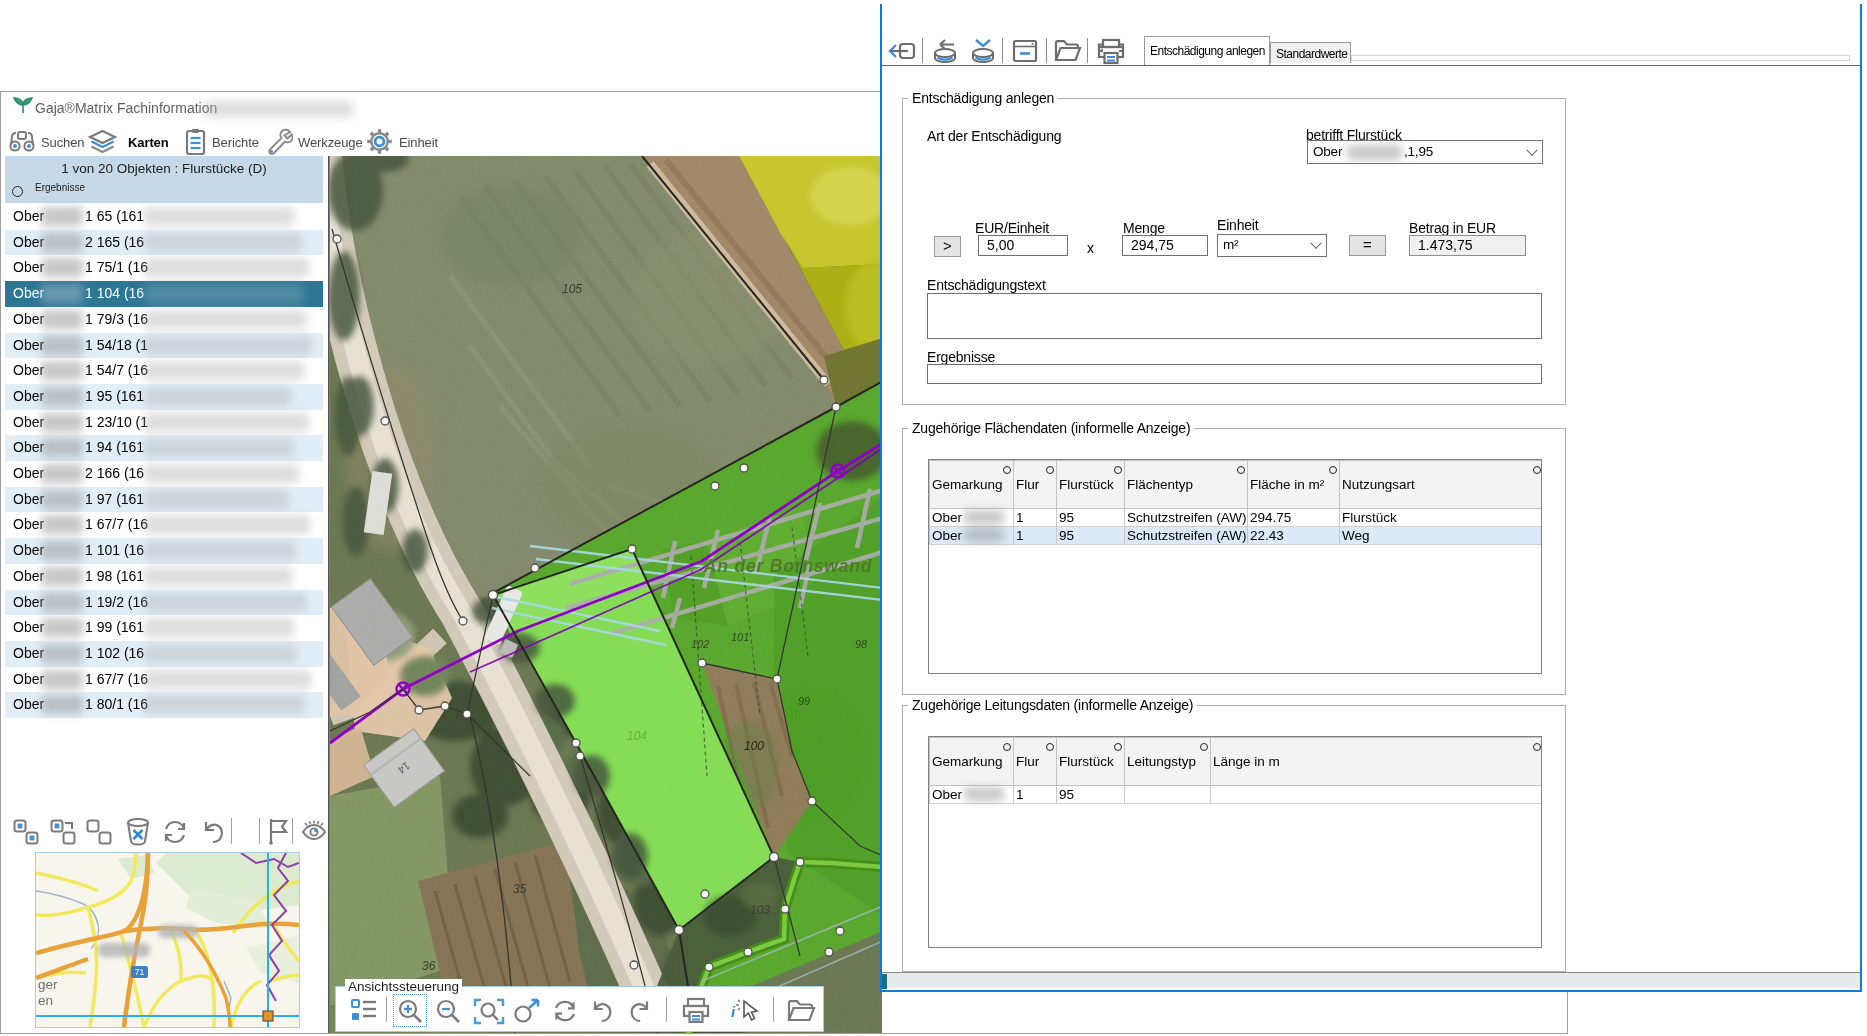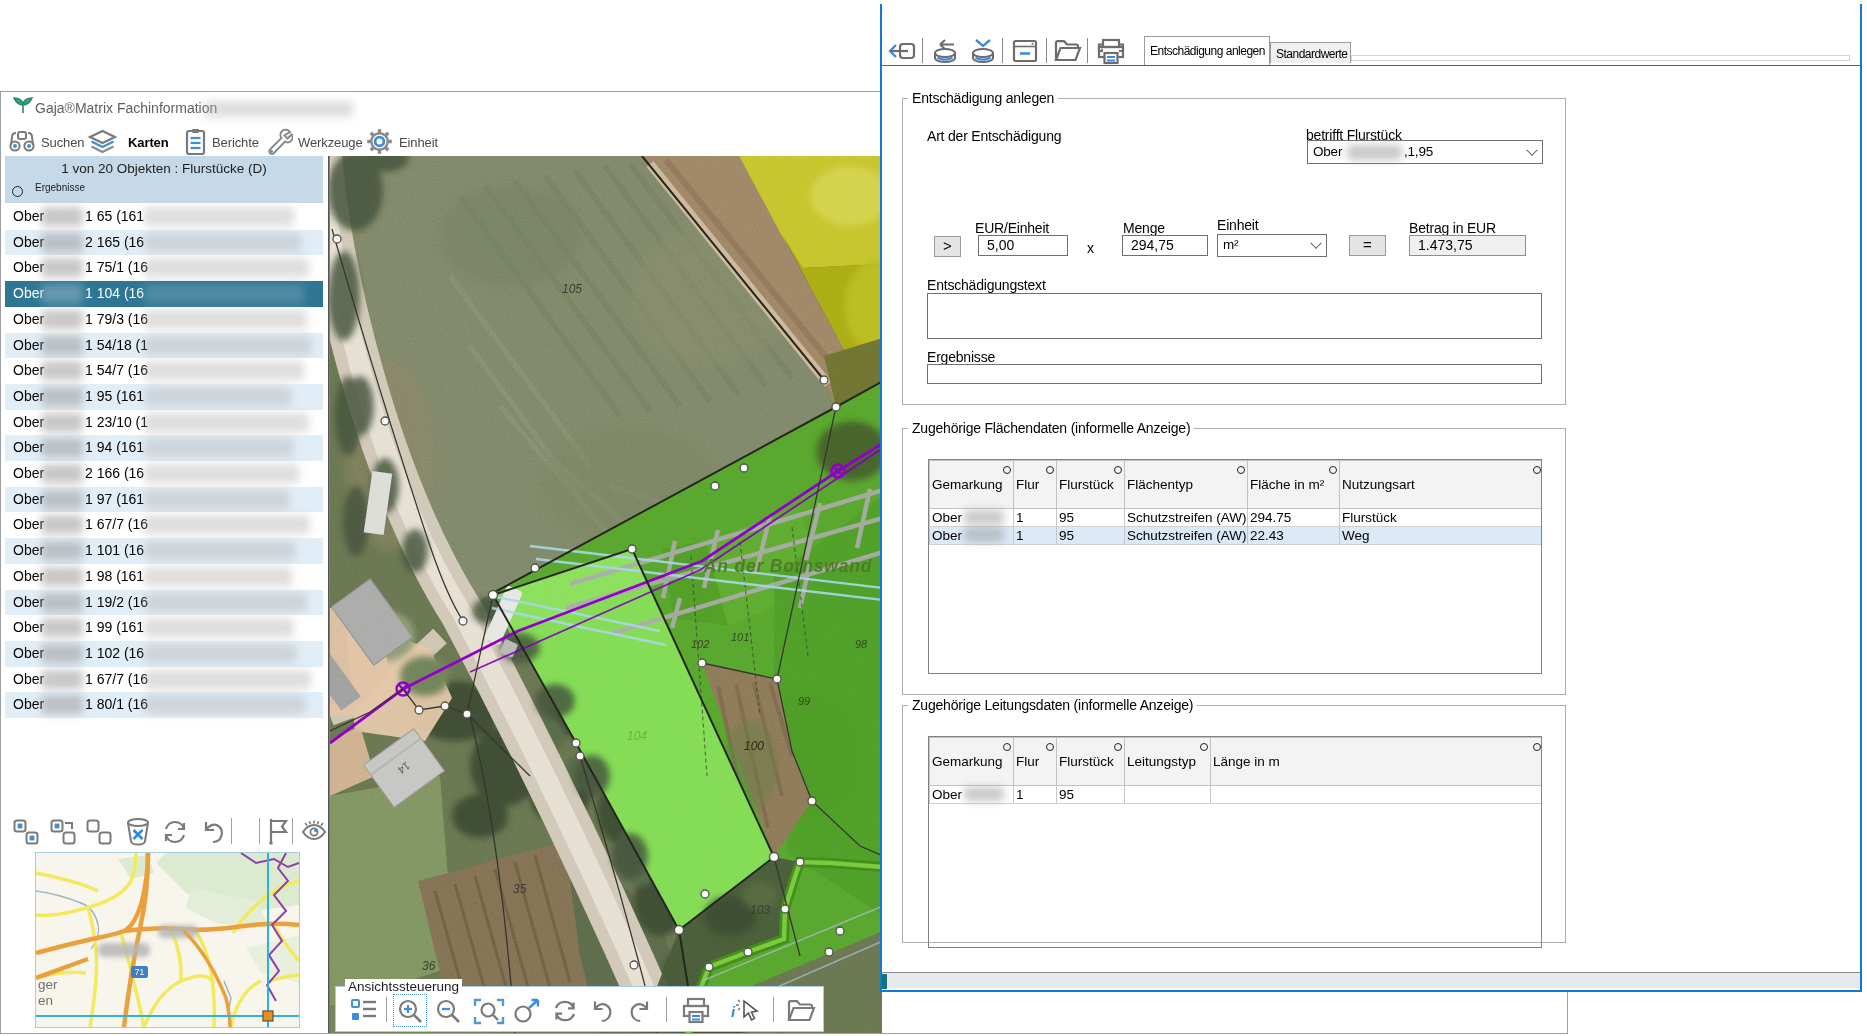--- a/index.html
+++ b/index.html
@@ -752,21 +752,21 @@
                 <td>95</td>
                 <td>Schutzstreifen (AW)</td>
                 <td>22.43</td>
                 <td>Weg</td>
               </tr>
         </tbody>
           </table>
       </div>
     </div>
 
-    <div class="gb" style="left:20px;top:639px;width:664px;height:238px;">
+    <div class="gb" style="left:20px;top:639px;width:664px;height:267px;">
       <div class="gblabel">Zugehörige Leitungsdaten (informelle Anzeige)</div>
       <div class="abs" style="left:25px;top:30px;width:614px;height:212px;border:1px solid #828282;overflow:hidden;">
         <table class="grid" style="width:614px;">
           <colgroup>
               <col style="width:84px">
               <col style="width:43px">
               <col style="width:68px">
               <col style="width:86px">
               <col style="width:333px">
             </colgroup>

